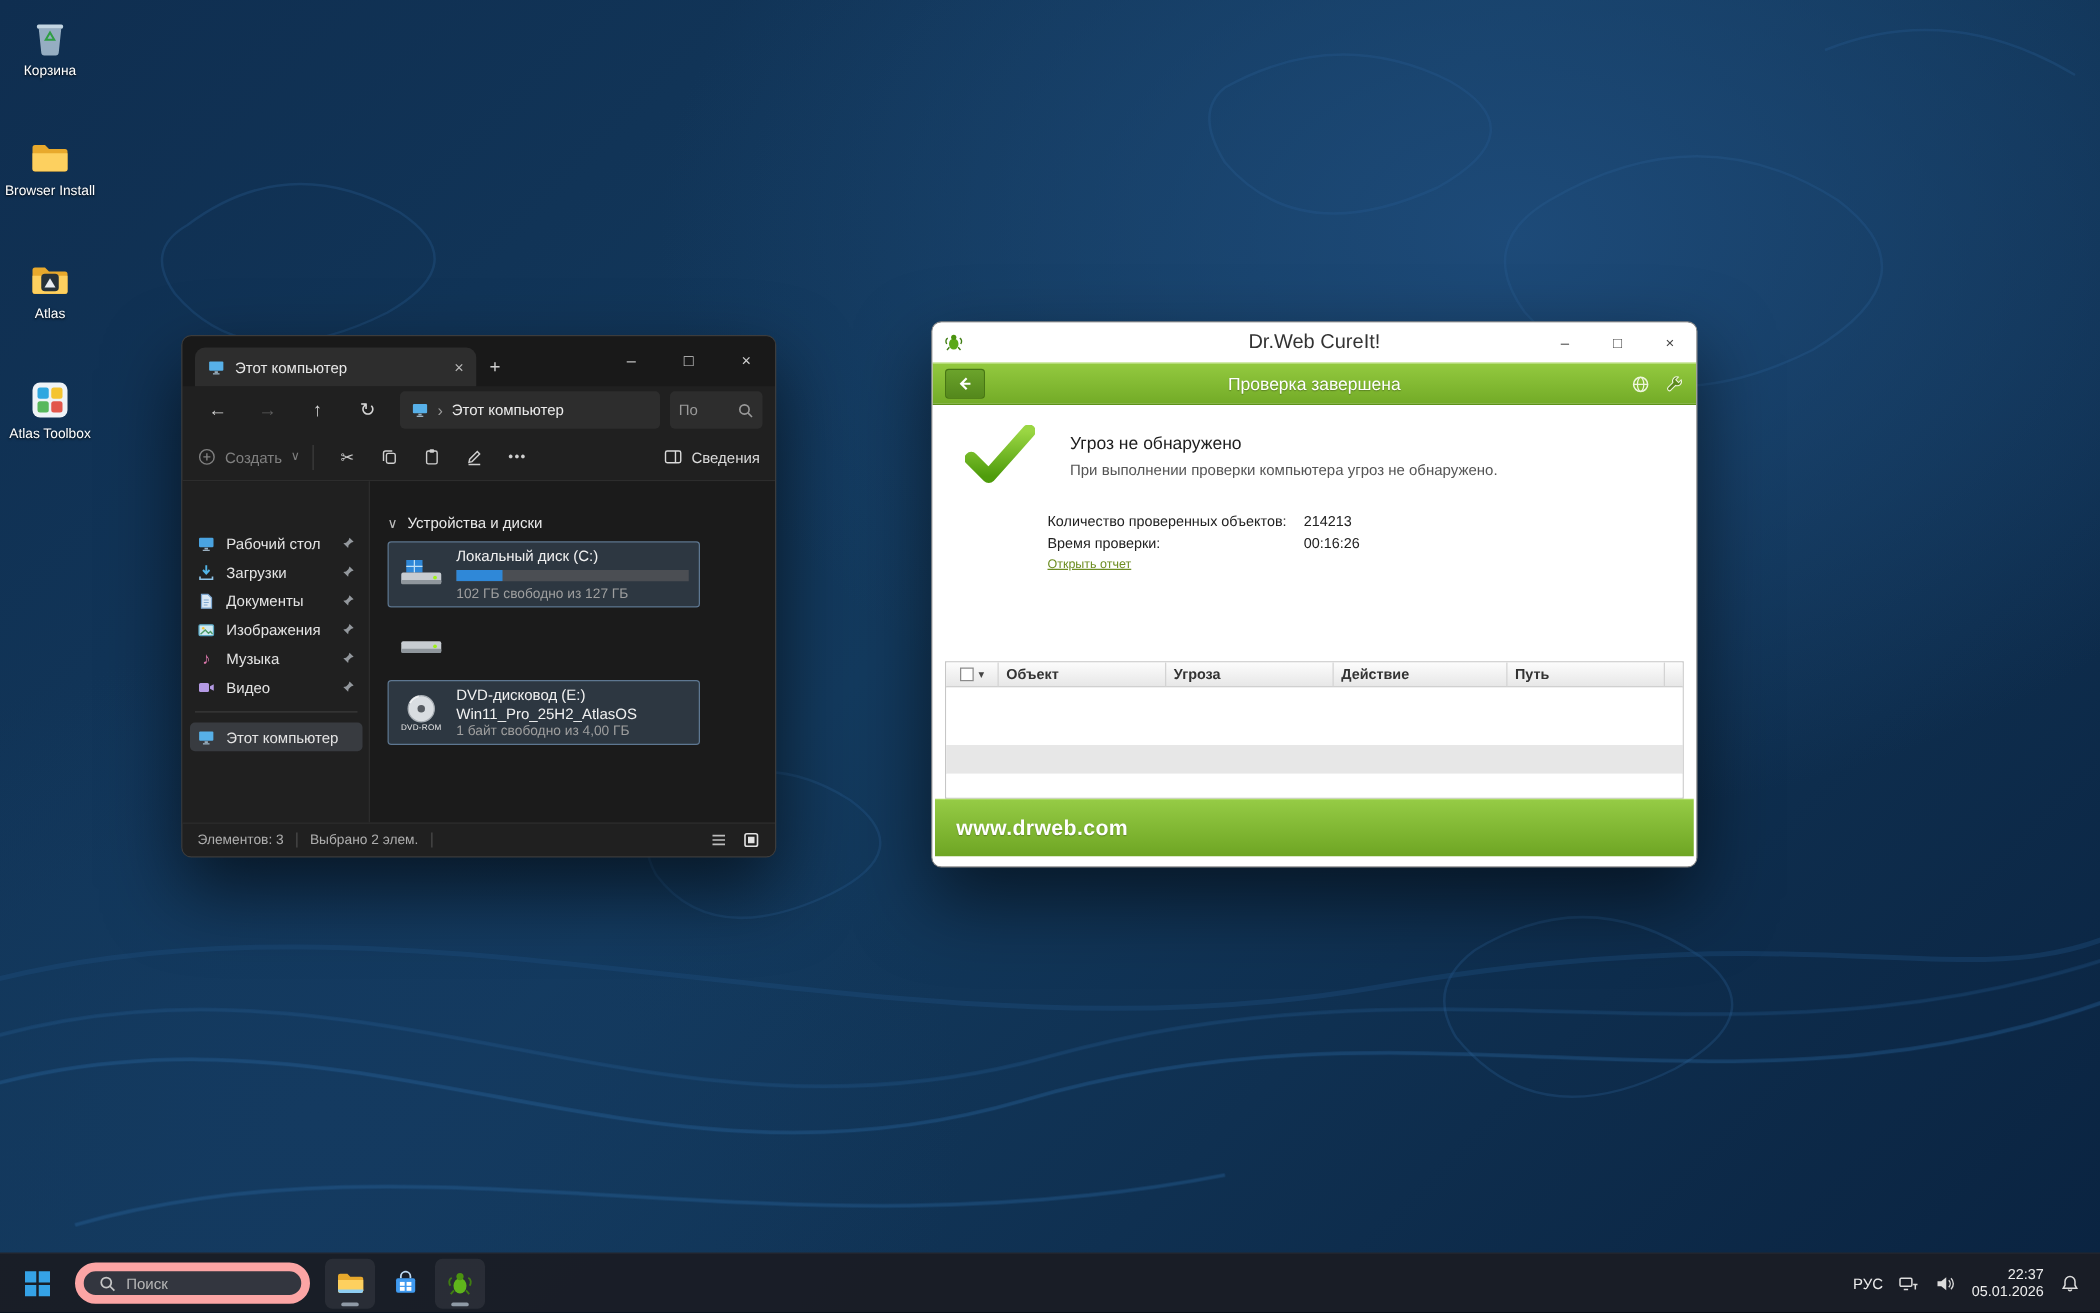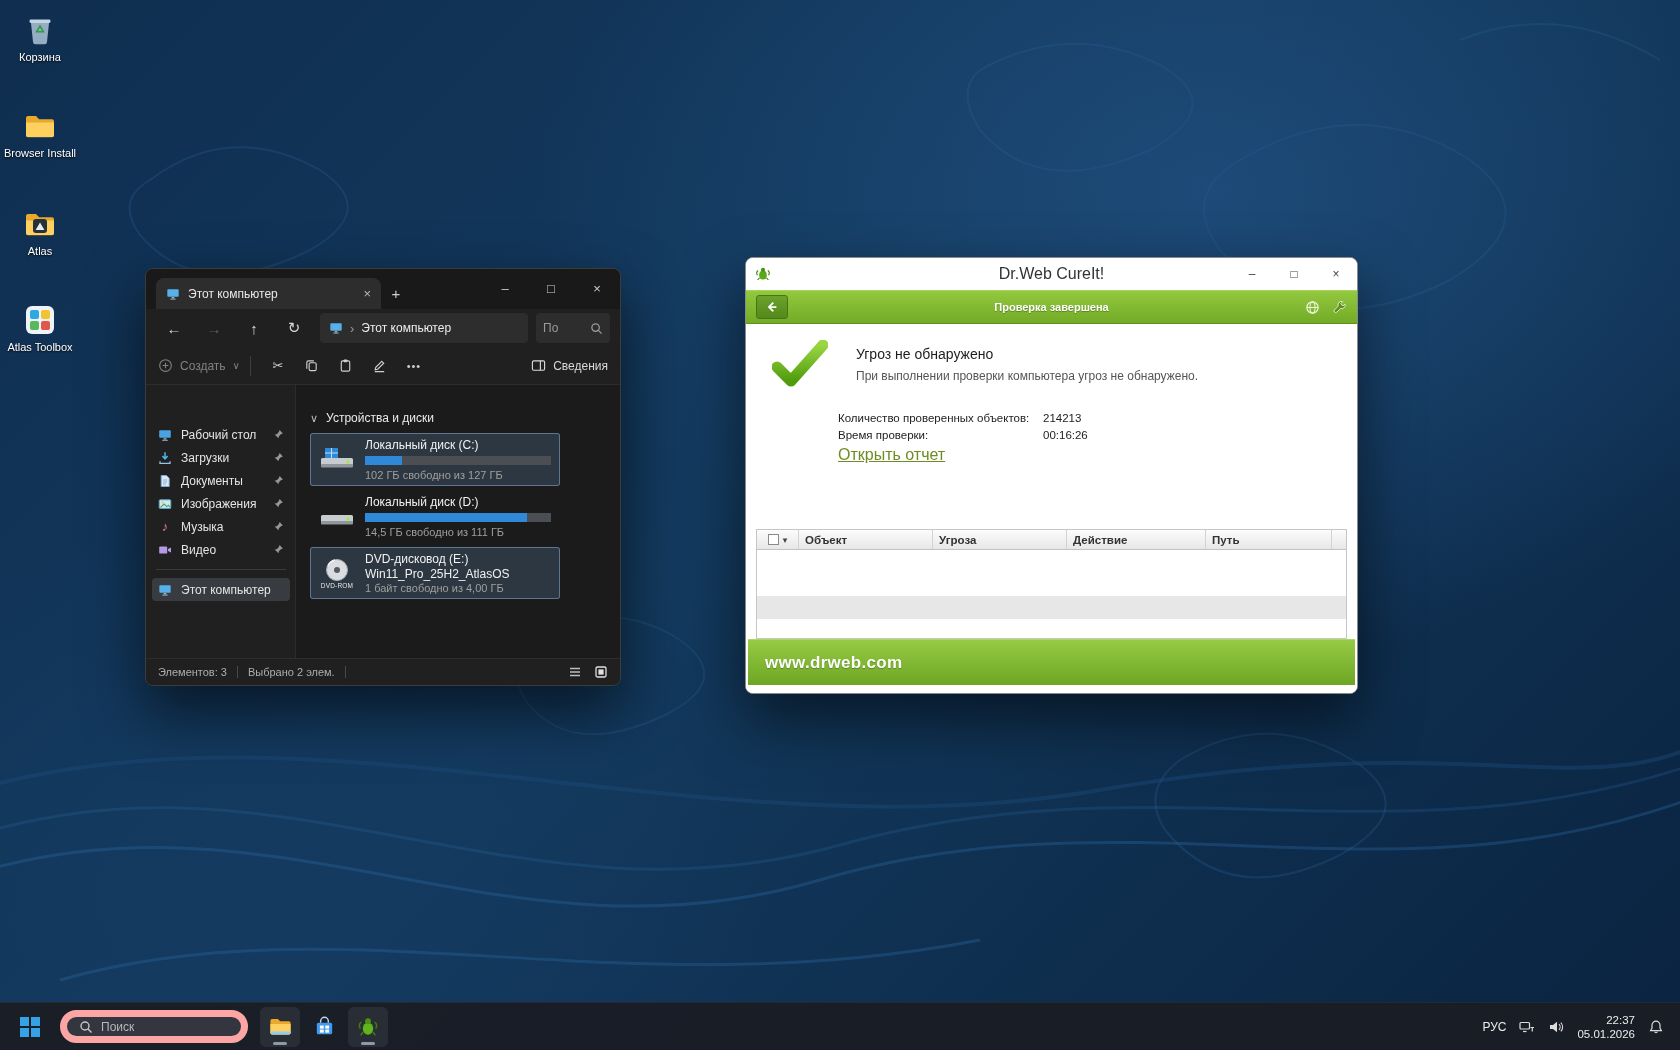--- a/index.html
+++ b/index.html
@@ -70,31 +70,31 @@
   .drweb{position:absolute;left:745px;top:257px;width:613px;height:437px;background:#ffffff;
     border:1px solid #8a8a8a;border-radius:8px;box-shadow:0 26px 60px rgba(0,0,0,.55);
     display:flex;flex-direction:column;overflow:hidden;color:#222;font-size:12px}
   .dw-titlebar{height:32px;flex:none;display:flex;align-items:center;position:relative;background:#fff}
   .dw-app-icon{margin-left:9px;z-index:1;display:flex}
   .dw-title{position:absolute;left:0;right:0;text-align:center;font-size:16px;color:#333}
   .dw-controls{margin-left:auto;display:flex;z-index:1;height:100%}
   .dw-wc{width:42px;height:100%;display:flex;align-items:center;justify-content:center;color:#444;font-size:12px}
   .dw-header{height:34px;flex:none;background:linear-gradient(#93c93f,#73ab27);border-top:1px solid #a7d65c;border-bottom:1px solid #5d9119;display:flex;align-items:center;position:relative;padding:0 10px}
   .dw-back{width:32px;height:24px;background:linear-gradient(#6ba32b,#54881c);border:1px solid #477615;border-radius:3px;display:flex;align-items:center;justify-content:center;z-index:1}
-  .dw-header-title{position:absolute;left:0;right:0;text-align:center;color:#fff;font-weight:bold;font-size:11px;text-shadow:0 1px 1px rgba(0,0,0,.3)}
+  .dw-header-title{position:absolute;left:0;right:0;text-align:center;color:#fff;font-weight:normal;font-size:14px;text-shadow:0 1px 1px rgba(0,0,0,.3)}
   .dw-header-icons{margin-left:auto;display:flex;gap:12px;align-items:center;z-index:1}
   .dw-content{flex:1;position:relative;background:#fff}
   .dw-result{position:absolute;left:26px;top:16px;display:flex;gap:28px;align-items:flex-start}
   .dw-result-text{padding-top:6px}
   .dw-result-title{font-size:14px;color:#1d1d1d;margin-bottom:7px}
   .dw-result-sub{font-size:12px;color:#555}
   .dw-stats{position:absolute;left:92px;top:88px}
   .dw-stat-row{display:flex;margin-bottom:5px;font-size:11.5px;color:#222}
   .dw-stat-label{width:205px}
-  .dw-link{position:absolute;left:92px;top:122px;font-size:16px;color:#6d8d22;text-decoration:underline}
+  .dw-link{position:absolute;left:92px;top:122px;font-size:10px;color:#6d8d22;text-decoration:underline}
   .dw-table{position:absolute;left:10px;right:10px;top:205px;border:1px solid #c6c6c6;background:#fff}
   .dw-thead{display:flex;height:20px;background:linear-gradient(#fcfcfc,#e7e7e7);border-bottom:1px solid #c2c2c2;font-size:11.5px;font-weight:bold;color:#333}
   .dw-th{border-right:1px solid #d3d3d3;display:flex;align-items:center;padding:0 6px;gap:4px;white-space:nowrap;overflow:hidden}
   .dw-th-check{width:42px;flex:none;justify-content:center}
   .dw-th-1{width:134px;flex:none}.dw-th-2{width:134px;flex:none}.dw-th-3{width:139px;flex:none}
   .dw-th-4{flex:1}.dw-th-scroll{width:14px;flex:none;border-right:none}
   .dw-checkbox{width:11px;height:11px;border:1px solid #8a8a8a;background:#fff;flex:none}
   .dw-th-caret{font-size:9px;color:#444}
   .dw-tbody .r1{height:46px;background:#fff}
   .dw-tbody .band{height:23px;background:#e7e7e7}
@@ -380,27 +380,20 @@
         </div>
 
         <div class="drive">
           <div class="drive-icon">
             <svg class="svg-icon" viewBox="0 0 38 28" width="38" height="28">
               <rect x="3" y="12" width="32" height="9" rx="1.5" fill="#c7ccd1"></rect>
               <rect x="3" y="18" width="32" height="3.4" rx="1" fill="#8f969c"></rect>
               <circle cx="30" cy="16" r="1.5" fill="#9ef01a"></circle>
             </svg>
           </div>
-          <div class="drive-text">
-            <div class="drive-name">Локальный диск (D:)</div>
-            <div class="drive-bar">
-              <div class="drive-bar-fill" style="width: 87%;"></div>
-            </div>
-            <div class="drive-info">14,5 ГБ свободно из 111 ГБ</div>
-          </div>
         </div>
 
         <div class="drive selected">
           <div class="drive-icon">
             <svg class="svg-icon" viewBox="0 0 32 26" width="32" height="26">
               <circle cx="16" cy="12" r="10.5" fill="#d9dde1" stroke="#a7adb3" stroke-width="1"></circle>
               <circle cx="16" cy="12" r="3" fill="#565b61"></circle>
               <path d="M7 7.5 a10.5 10.5 0 0 1 7-5.5" fill="none" stroke="#ffffff" stroke-width="1.4" opacity="0.8"></path>
             </svg>
             <div class="drive-badge">DVD-ROM</div>

